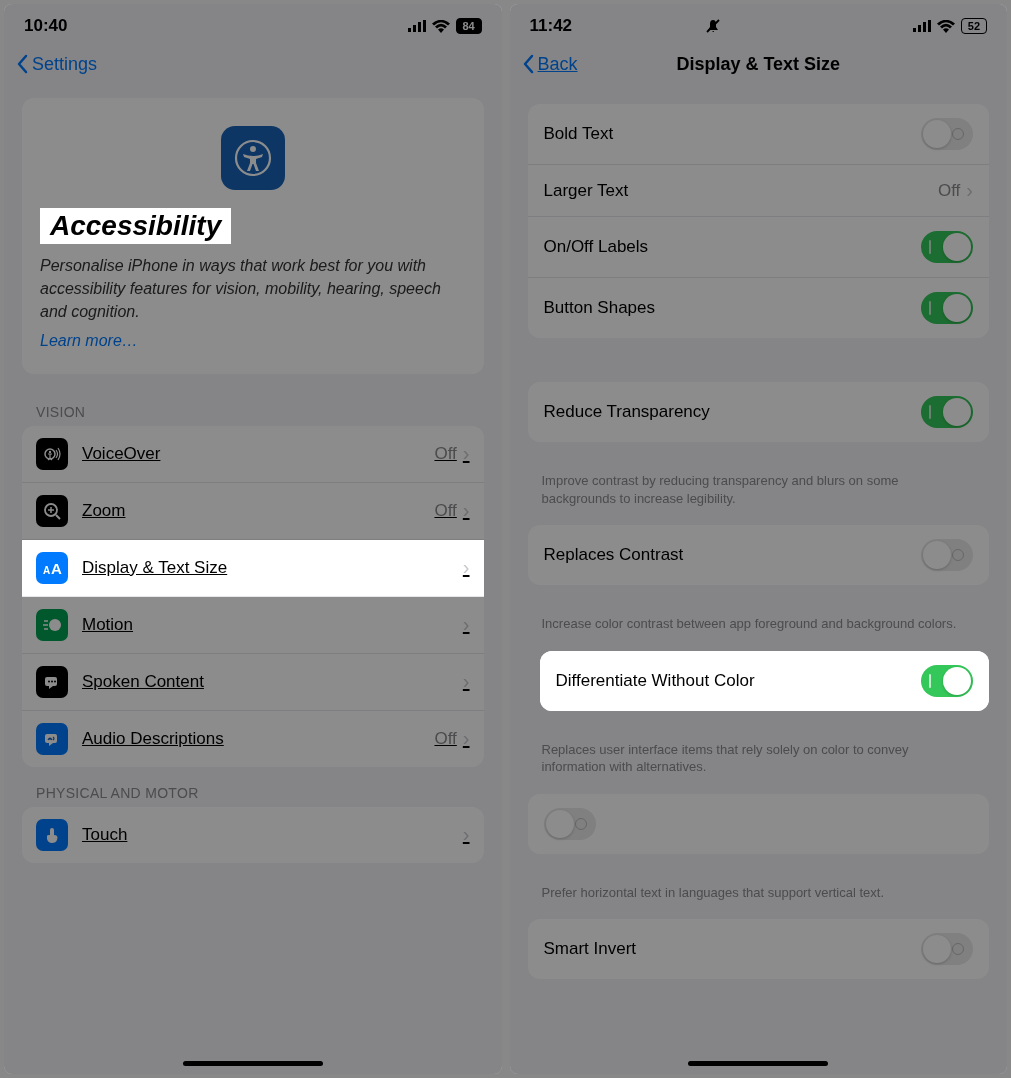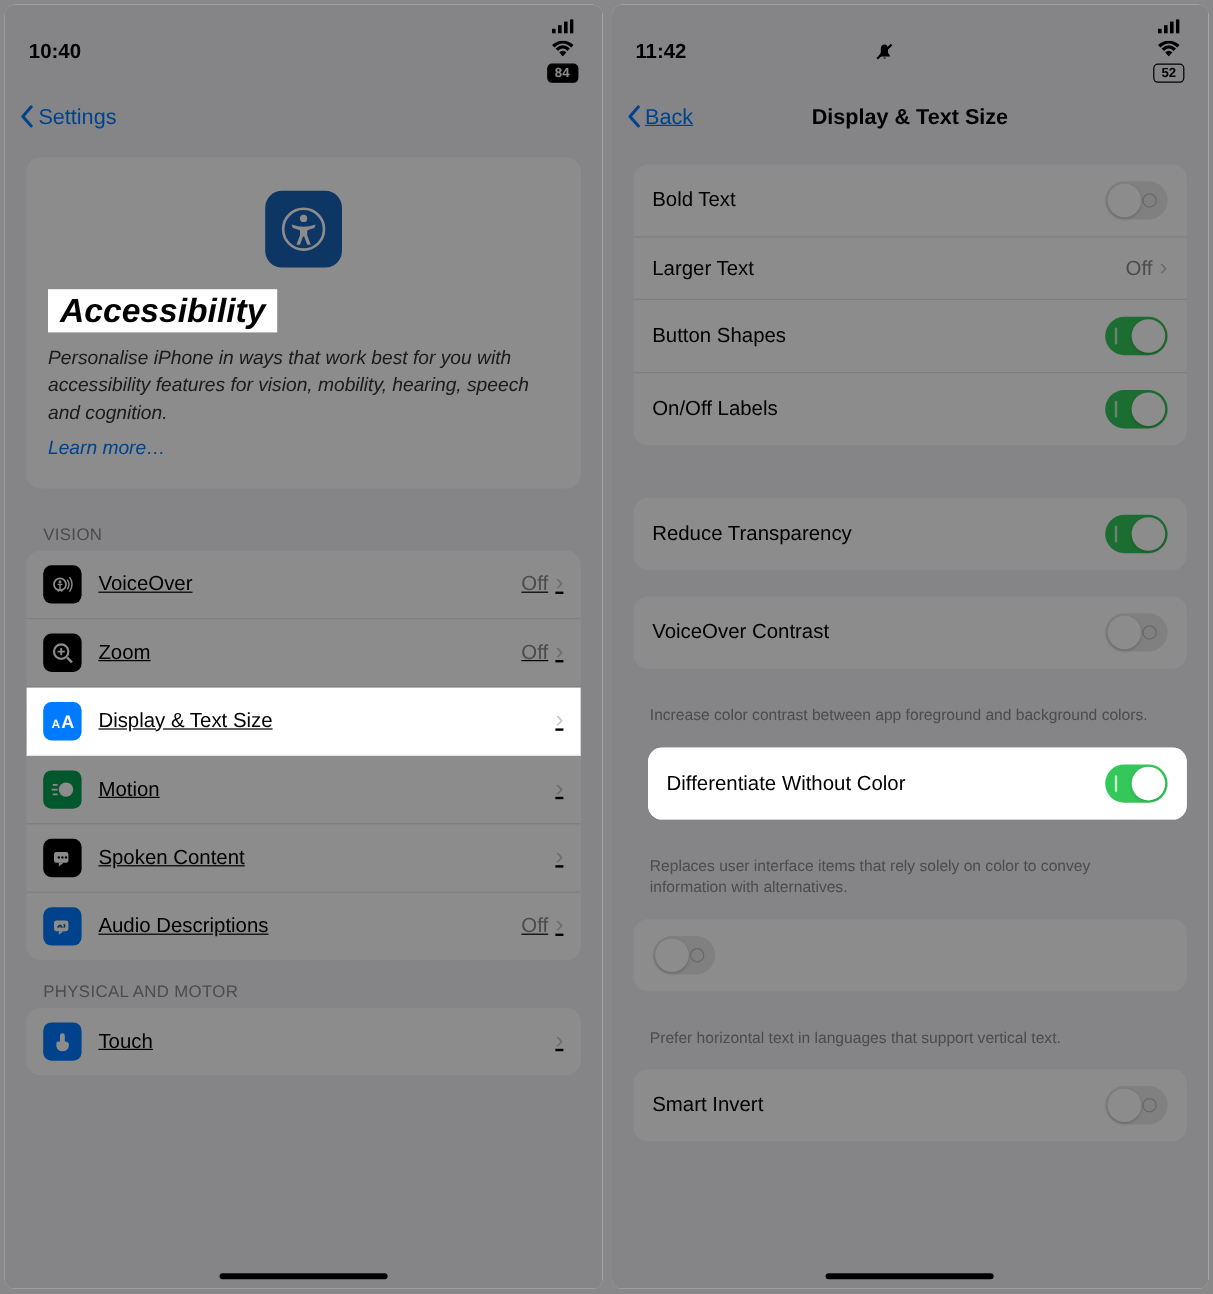--- a/index.html
+++ b/index.html
@@ -1,20 +1,20 @@
 <!DOCTYPE html>
 <html><head>
 <meta charset="utf-8">
 <style>
 * { margin: 0; padding: 0; box-sizing: border-box; font-family: -apple-system, BlinkMacSystemFont, "Segoe UI", sans-serif; }
 body { background: #888; display: flex; gap: 8px; padding: 4px; width: 1011px; height: 1078px; }
 .phone { flex: 1; background: #f2f2f7; border-radius: 8px; overflow: hidden; position: relative; display: flex; flex-direction: column; }
 .dim-overlay { position: absolute; inset: 0; background: rgba(0,0,0,0.45); pointer-events: none; z-index: 10; }
 .status-bar { display: flex; justify-content: space-between; align-items: center; padding: 12px 20px 6px 20px; font-weight: 600; font-size: 17px; }
-.status-right { display: flex; gap: 6px; align-items: center; flex-direction: column; }
+.status-right { display: flex; gap: 6px; align-items: center; }
 .nav-bar { display: flex; align-items: center; padding: 10px 12px; position: relative; min-height: 44px; }
 .back-link { color: #007aff; font-size: 18px; display: flex; align-items: center; cursor: pointer; }
 .back-chevron { width: 12px; height: 20px; margin-right: 4px; }
 .nav-title { position: absolute; left: 50%; transform: translateX(-50%); font-weight: 600; font-size: 18px; }
 .underline { text-decoration: underline; }
 .scroll { flex: 1; overflow: hidden; }
 .hero-card { margin: 12px 18px; background: #fff; border-radius: 12px; padding: 28px 18px 24px; text-align: left; font-style: italic; }
 .hero-icon { width: 64px; height: 64px; background: #1963b8; border-radius: 14px; margin: 0 auto 18px; display:flex; align-items:center; justify-content:center; }
 .hero-title { font-size: 28px; font-weight: 700; background:#fff; display:inline-block; padding: 2px 10px; position:relative; z-index: 20; }
 .hero-desc { font-size: 16px; color: #333; margin-top: 10px; line-height: 1.45; }
@@ -235,47 +235,48 @@
             <span class="circ"></span>
             <div class="knob"></div>
           </div>
         </div>
         <div class="srow">
           <div class="srow-label">Larger Text</div>
           <div class="srow-value">Off</div>
           <div class="chev">›</div>
         </div>
         <div class="srow">
+          <div class="srow-label">On/Off Labels</div>
+          <div class="toggle on">
+            <span class="tick"></span>
+            <div class="knob"></div>
+          </div>
+        </div>
+        <div class="srow">
           <div class="srow-label">Button Shapes</div>
           <div class="toggle on">
             <span class="tick"></span>
             <div class="knob"></div>
           </div>
         </div>
-        <div class="srow">
-          <div class="srow-label">On/Off Labels</div>
-          <div class="toggle on">
-            <span class="tick"></span>
-            <div class="knob"></div>
-          </div>
-        </div>
       </div>
       <div style="height: 22px;"></div>
       <div class="group">
         <div class="srow">
           <div class="srow-label">Reduce Transparency</div>
           <div class="toggle on">
             <span class="tick"></span>
             <div class="knob"></div>
           </div>
         </div>
       </div>
-      <div class="group">
-        <div class="srow">
-          <div class="srow-label">VoiceOver Contrast</div>
+      <div class="footer-text">Improve contrast by reducing transparency and blurs on some backgrounds to increase legibility.</div>
+      <div class="group">
+        <div class="srow">
+          <div class="srow-label">Replaces Contrast</div>
           <div class="toggle off">
             <span class="circ"></span>
             <div class="knob"></div>
           </div>
         </div>
       </div>
       <div class="footer-text">Increase color contrast between app foreground and background colors.</div>
       <div class="group" style="position: relative; z-index: 20; margin-left: 30px;">
         <div class="srow highlight">
           <div class="srow-label">Differentiate Without Color</div>

